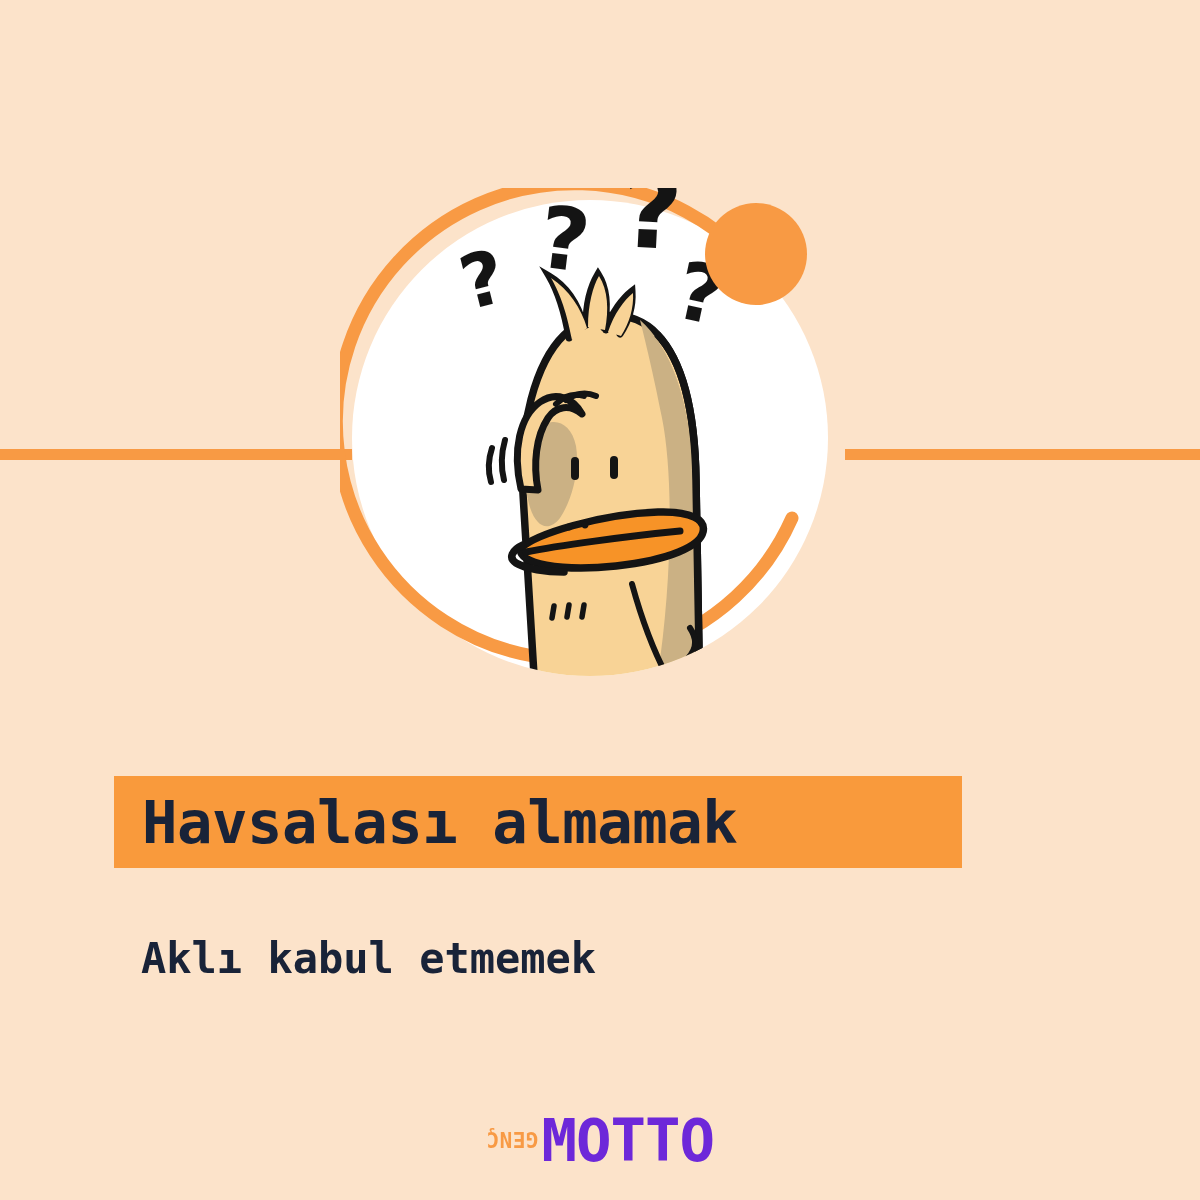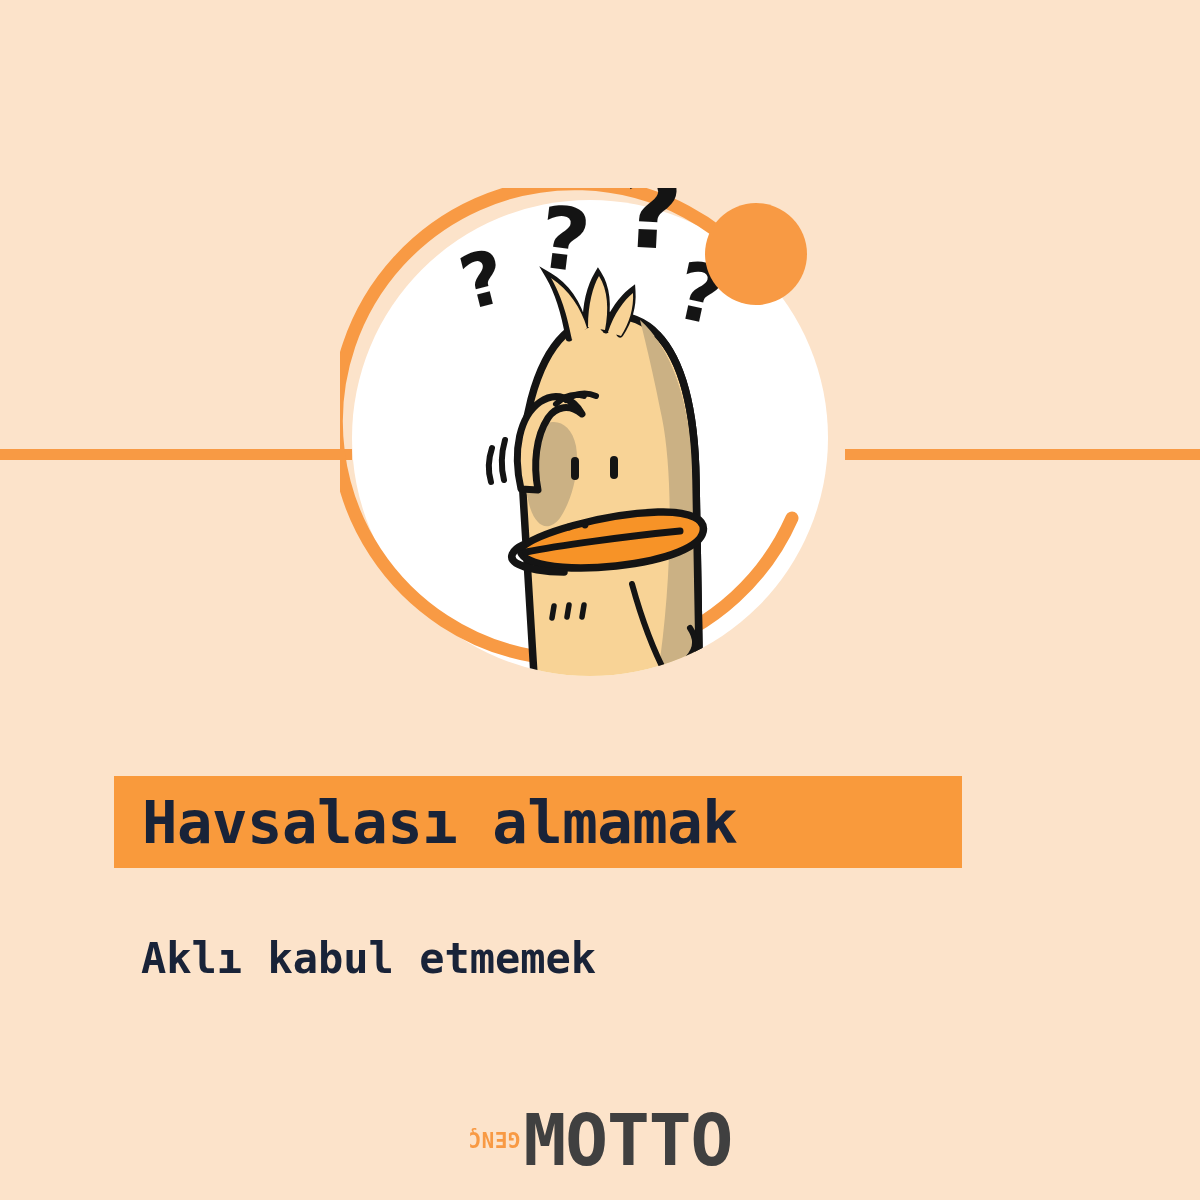--- a/index.html
+++ b/index.html
@@ -84,22 +84,22 @@
     color: #f89a44;
     font-size: 21px;
     font-weight: bold;
     letter-spacing: 0.5px;
     transform: rotate(180deg);
     line-height: 1;
     margin-right: 3px;
     margin-bottom: 4px;
   }
   #logo-motto {
-    color: #404040;
-    font-size: 71px;
+    color: #6d28d9;
+    font-size: 59px;
     font-weight: bold;
     letter-spacing: -1px;
     line-height: 1;
   }
 </style>
 </head>
 <body>
 
 <div id="card">
 

